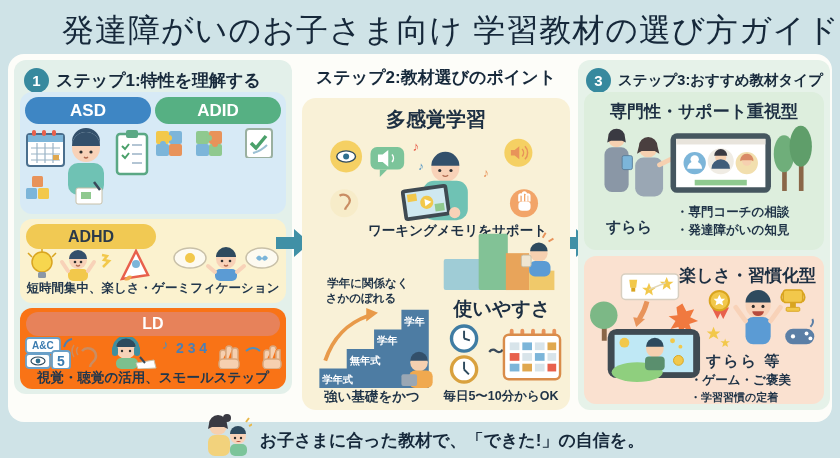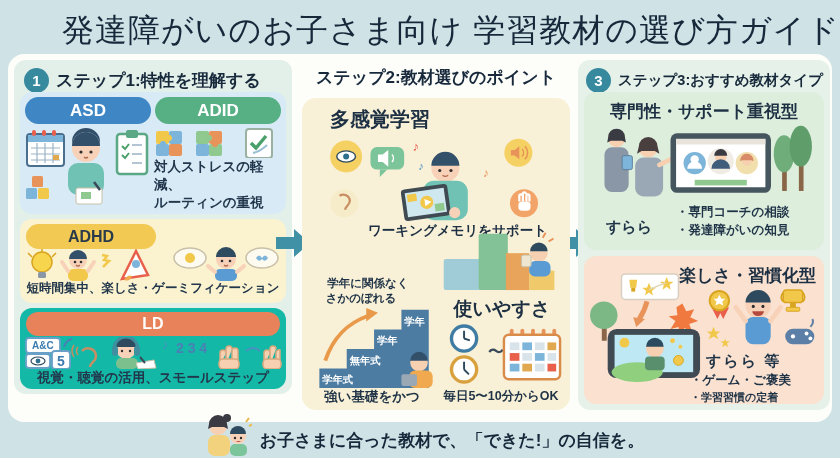--- a/index.html
+++ b/index.html
@@ -24,39 +24,39 @@
   .stepnum { width:25px; height:25px; border-radius:50%; background:#37899e; color:#fff; font-weight:800; font-size:15px;
              display:flex; align-items:center; justify-content:center; flex:0 0 auto; }
   .steptitle { font-size:17px; font-weight:800; color:#17293b; white-space:nowrap; }
   .s3-head .steptitle { font-size:14.5px; }
   .s2-title { left:300px; top:66px; width:272px; text-align:center; font-size:17px; font-weight:800; color:#17293b; }
 
   
   .panel { border-radius:12px; }
   .asd-panel  { left:20px; top:92px;  width:266px; height:122px; background:#d7eaf6; }
   .adhd-panel { left:20px; top:219px; width:266px; height:84px;  background:#fbf2cf; }
-  .ld-panel   { left:20px; top:308px; width:266px; height:81px;  background:#14b8a6; }
+  .ld-panel   { left:20px; top:308px; width:266px; height:81px;  background:#f97316; }
   .pill { position:absolute; border-radius:15px; text-align:center; color:#fff; font-weight:800; font-size:17px; line-height:27px; height:27px; }
   .asd-pill  { left:5px;   top:5px; width:126px; background:#3e86c4; }
   .adid-pill { left:135px; top:5px; width:126px; background:#56b083; }
   .adhd-pill { left:6px;   top:5px; width:130px; background:#f1c953; color:#2b3a4a; height:25px; line-height:25px; font-size:16px; }
   .ld-pill   { left:6px;   top:4px; width:254px; background:#e7825a; height:24px; line-height:24px; font-size:16px; }
   .cap { font-weight:700; color:#22374c; }
   .asd-cap  { left:134px; top:66px; width:130px; font-size:13.5px; line-height:18px; }
   .adhd-cap { left:0; right:0; top:61px; text-align:center; font-size:12.5px; }
   .ld-cap   { left:0; right:0; top:61px; text-align:center; font-size:13.5px; }
   .asd-icons  { left:4px;  top:34px; }
   .adid-icons { left:134px; top:36px; }
   .adhd-icons-l { left:6px;  top:30px; }
   .adhd-icons-r { left:152px; top:28px; }
   .ld-icons { left:4px; top:29px; }
 
   
   .cream-panel { left:302px; top:98px; width:268px; height:312px; background:#f9f1d7; border-radius:14px; }
-  .ms-title { left:0; right:0; top:8px; font-size:20px; font-weight:800; color:#1d2f42;margin-left:28px; }
+  .ms-title { left:0; right:0; top:8px; text-align:center; font-size:20px; font-weight:800; color:#1d2f42; }
   .ms-illo { left:14px; top:36px; }
   .ms-cap { left:0; right:0; top:124px; text-align:center; font-size:13.5px; font-weight:800; color:#1d2f42;padding-left:43px; }
   .ug-title { left:6px; top:150px; width:130px; text-align:center; font-size:19px; font-weight:800; color:#1d2f42; }
   .ug-desc1 { left:4px; top:178px; width:124px; text-align:center; font-size:11.5px; font-weight:700; }
   .ug-desc2 { left:4px; top:193px; width:110px; text-align:center; font-size:11.5px; font-weight:700; }
   .ug-stairs { left:14px; top:206px; }
   .ug-cap { left:4px; top:290px; width:132px; text-align:center; font-size:13.5px; font-weight:800; }
   .use-illo { left:138px; top:128px; }
   .use-title { left:136px; top:198px; width:128px; text-align:center; font-size:19px; font-weight:800; color:#1d2f42; }
   .use-clocks { left:142px; top:226px; }
@@ -162,24 +162,20 @@
         <circle cx="55" cy="10" r="3" fill="#8fc98f"></circle>
           <circle cx="61" cy="16" r="3" fill="#e8935a"></circle>
       </g>
       <g>
         <rect x="92" y="1" width="26" height="29" rx="3" fill="#fff" stroke="#9ab0a0" stroke-width="2"></rect>
         <path d="M97,15 l5,5 l10,-12" stroke="#4aa06a" stroke-width="3.5" fill="none"></path>
         <path d="M99,25 q8,-2 14,-8" stroke="#9bc0d4" stroke-width="2" fill="none"></path>
       </g>
     </svg>
 
-    <div class="abs cap asd-cap">
-      <div>対人ストレスの軽減、</div>
-      <div>ルーティンの重視</div>
-    </div>
   </div>
 
   <div class="abs panel adhd-panel">
     <div class="pill adhd-pill">ADHD</div>
     <svg class="abs adhd-icons-l" width="140" height="32" viewBox="0 0 140 32">
       <g>
         <circle cx="16" cy="13" r="10" fill="#f7d64e" stroke="#d9a520" stroke-width="1.5"></circle>
         <rect x="12" y="23" width="8" height="6" rx="1.5" fill="#8a97a6"></rect>
         <path d="M2,4 l4,4 M30,4 l-4,4 M16,0 v4" stroke="#d9a520" stroke-width="1.5"></path>
       </g>

